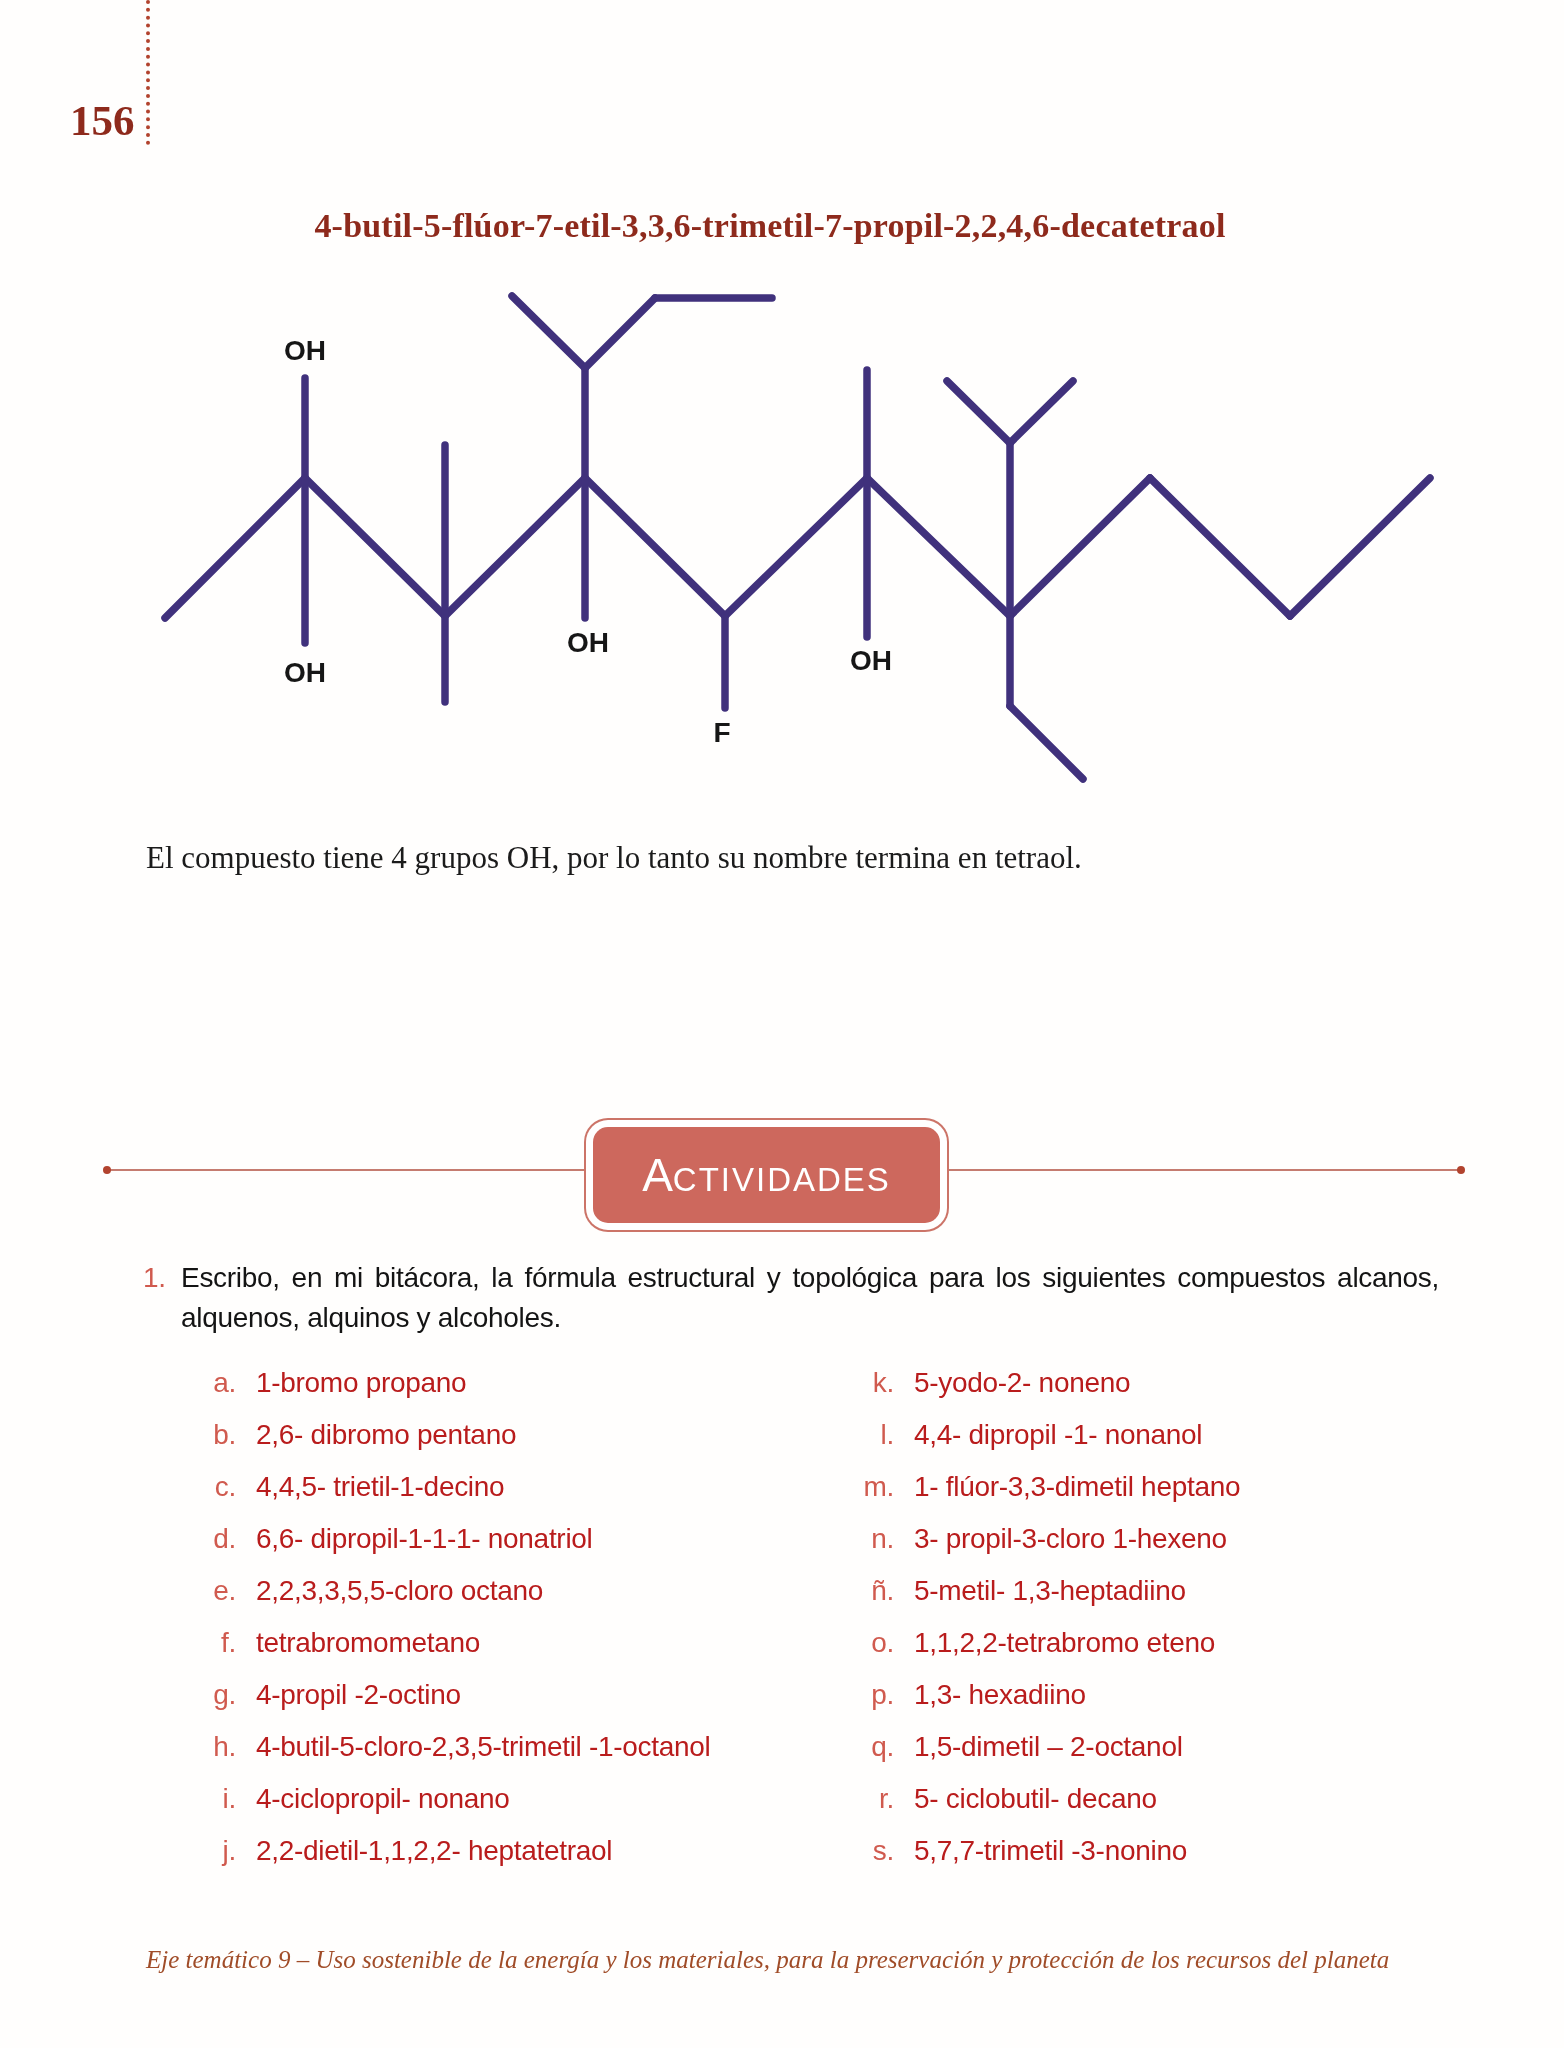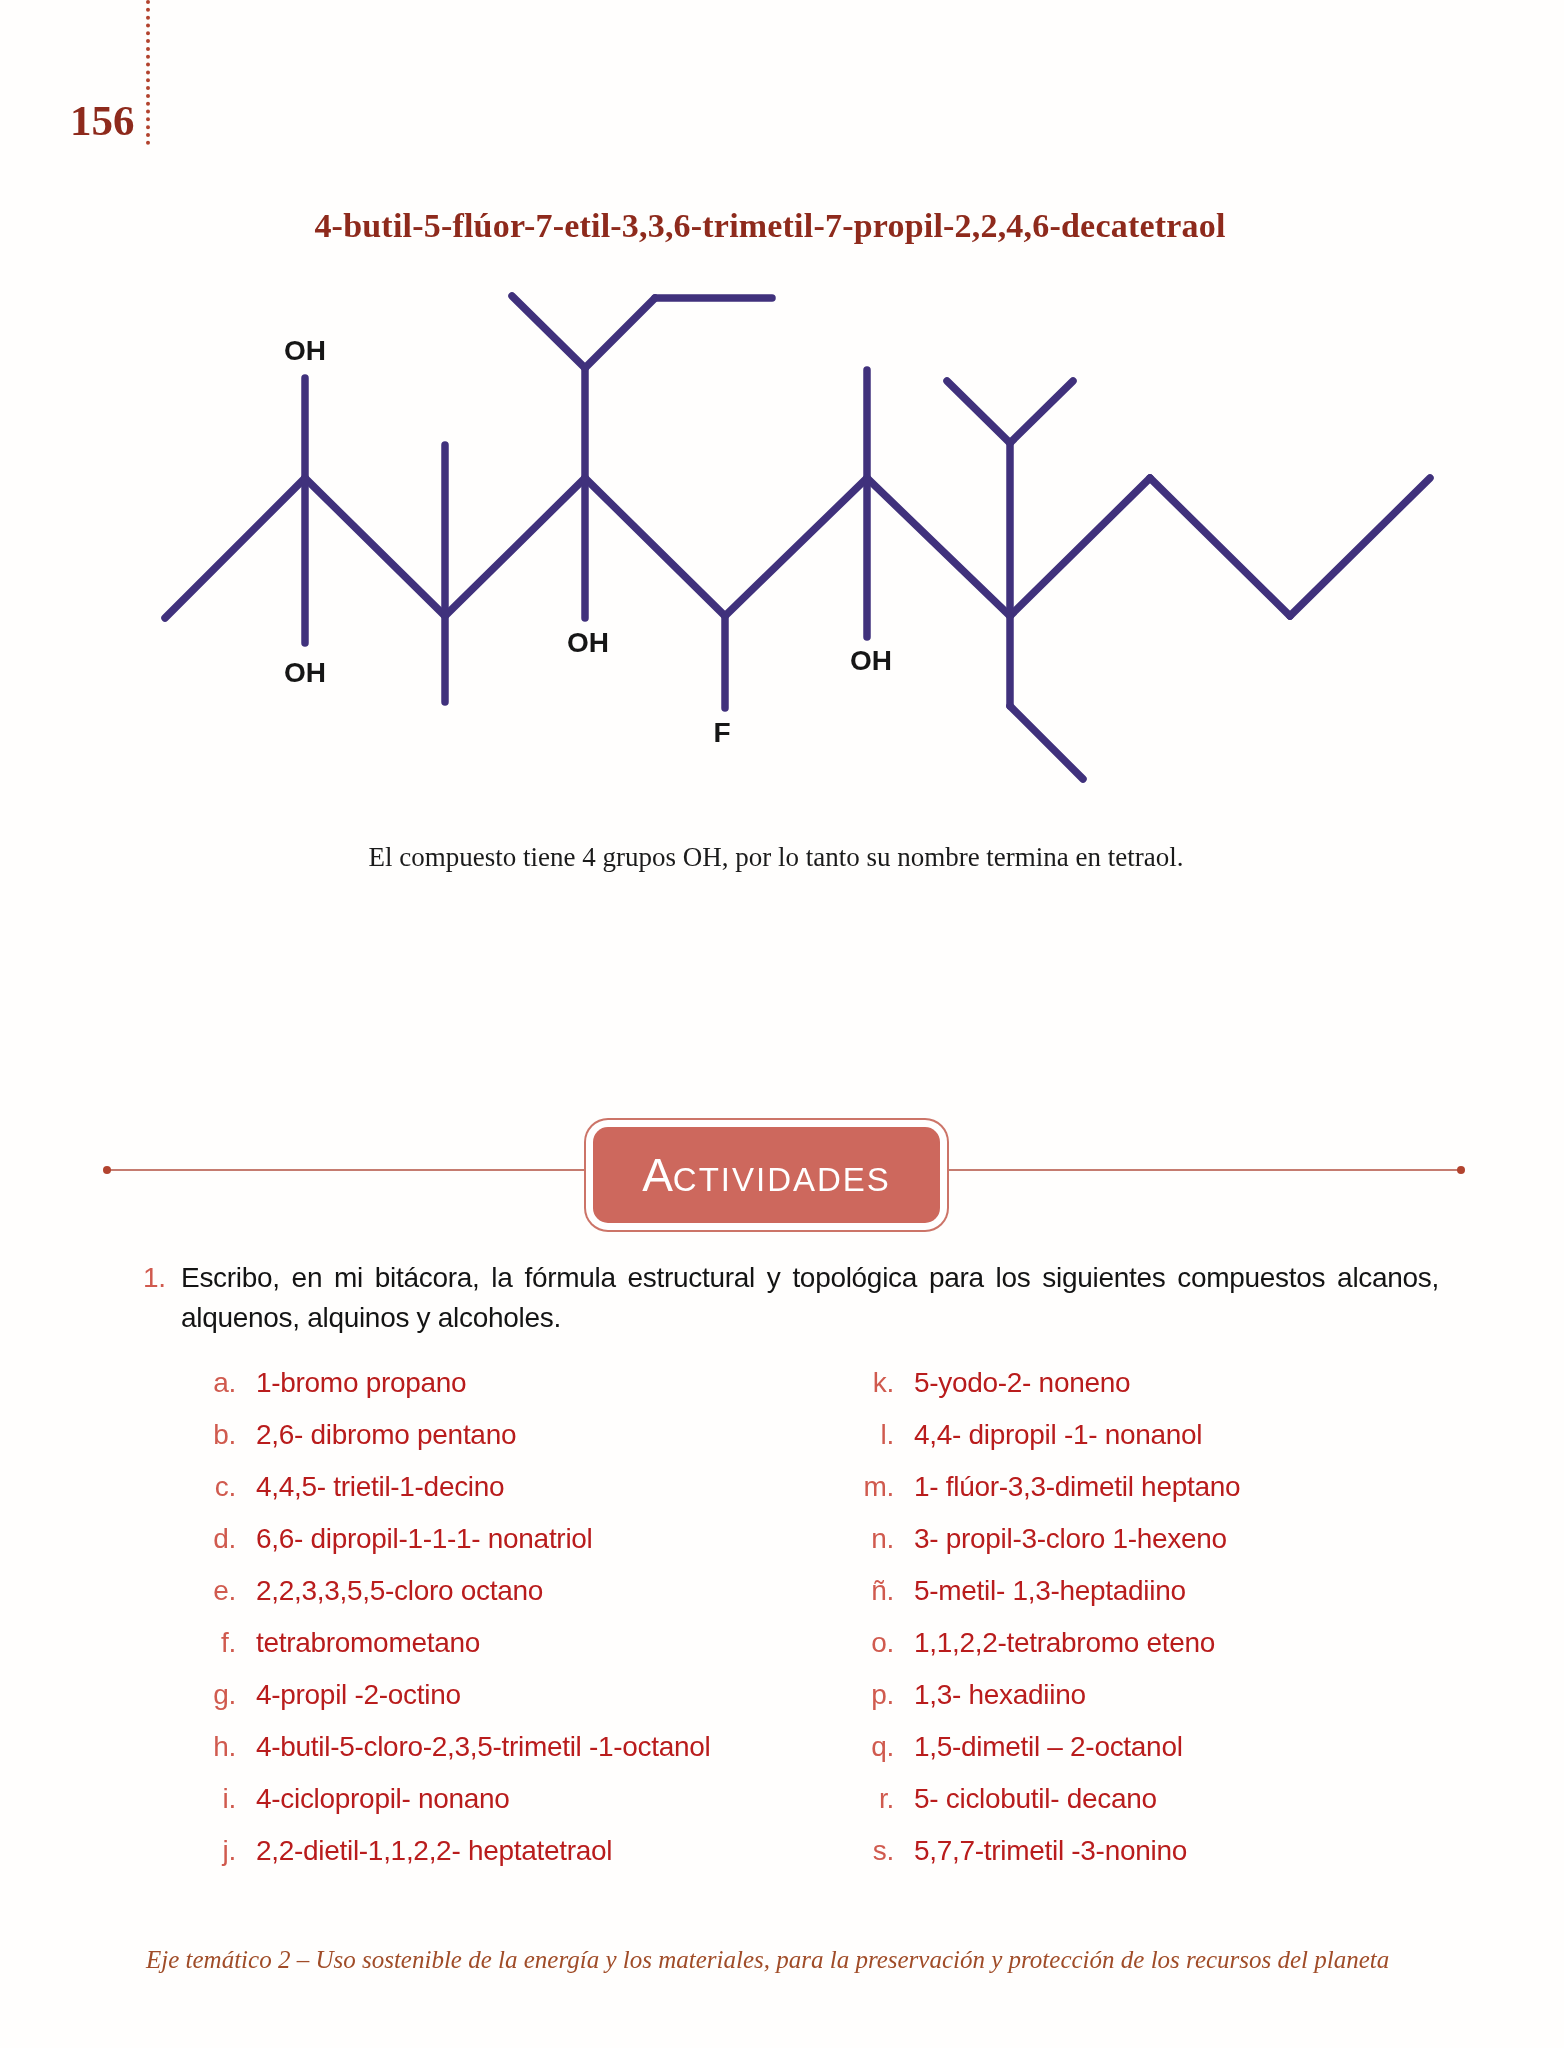--- a/index.html
+++ b/index.html
@@ -21,21 +21,21 @@
     font-family:"Liberation Serif",serif;font-weight:700;font-size:34px;
     color:var(--brick);letter-spacing:0.2px;
   }
   .molecule{position:absolute;left:0;top:260px;width:1564px;height:540px;}
   .atom-label{
     font-family:"Liberation Sans",sans-serif;font-weight:700;font-size:28px;
     fill:#161616;
   }
   .notes{
     position:absolute;left:146px;top:842px;width:1260px;
-    font-family:"Liberation Serif",serif;font-size:27px;color:#1b1b1b;text-align:center;
+    font-family:"Liberation Serif",serif;font-size:31px;color:#1b1b1b;
   }
   .notes p{margin:0 0 27px 0;line-height:31px;}
   .divider{
     position:absolute;left:106px;top:1169px;width:1356px;height:0;
     border-top:2px solid var(--rule);
   }
   .divider::before,.divider::after{
     content:"";position:absolute;top:-5px;width:8px;height:8px;border-radius:50%;
     background:var(--dot);
   }
@@ -205,13 +205,13 @@
     <div class="row">
       <span class="letter">r.</span>
       <span class="itext">5- ciclobutil- decano</span>
     </div>
     <div class="row">
       <span class="letter">s.</span>
       <span class="itext">5,7,7-trimetil -3-nonino</span>
     </div>
   </div>
 
-<div class="footer">Eje temático 2 – Uso sostenible de la energía y los materiales, para la preservación y protección de los recursos del planeta</div>
+<div class="footer">Eje temático 9 – Uso sostenible de la energía y los materiales, para la preservación y protección de los recursos del planeta</div>
 
 </body></html>

